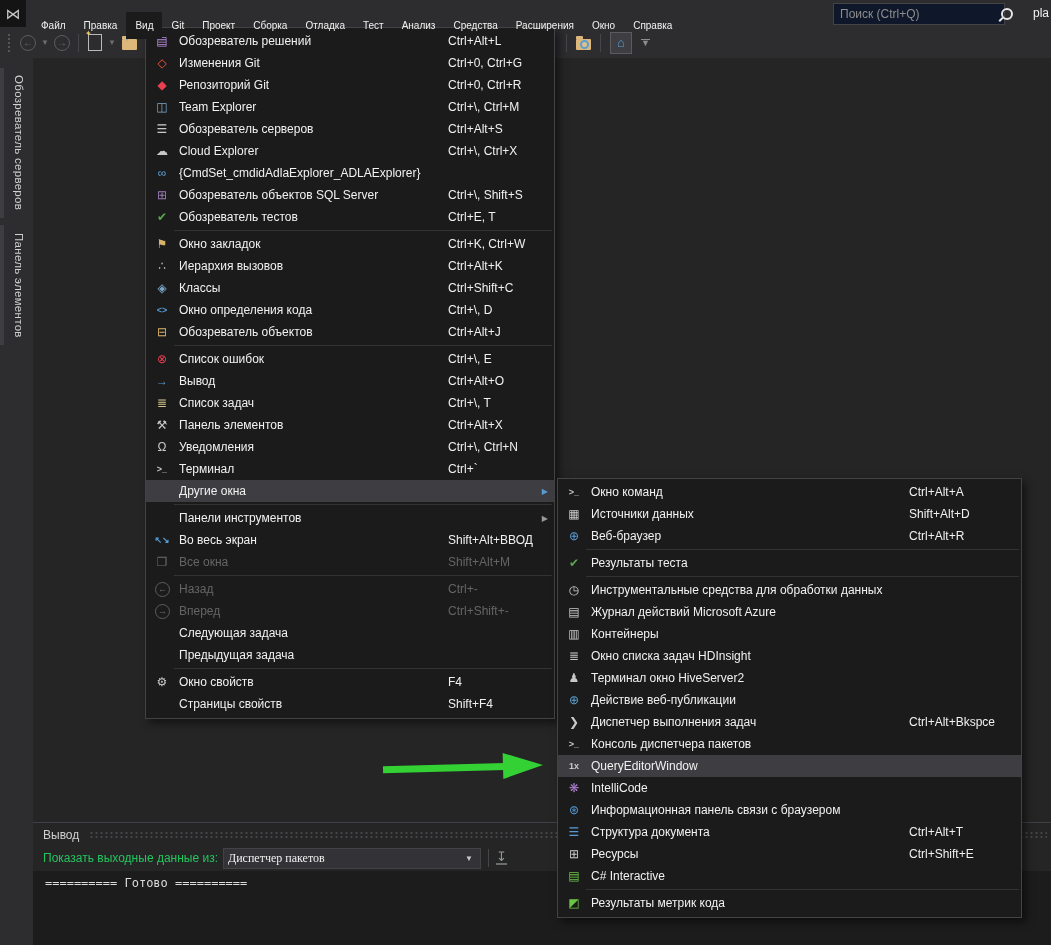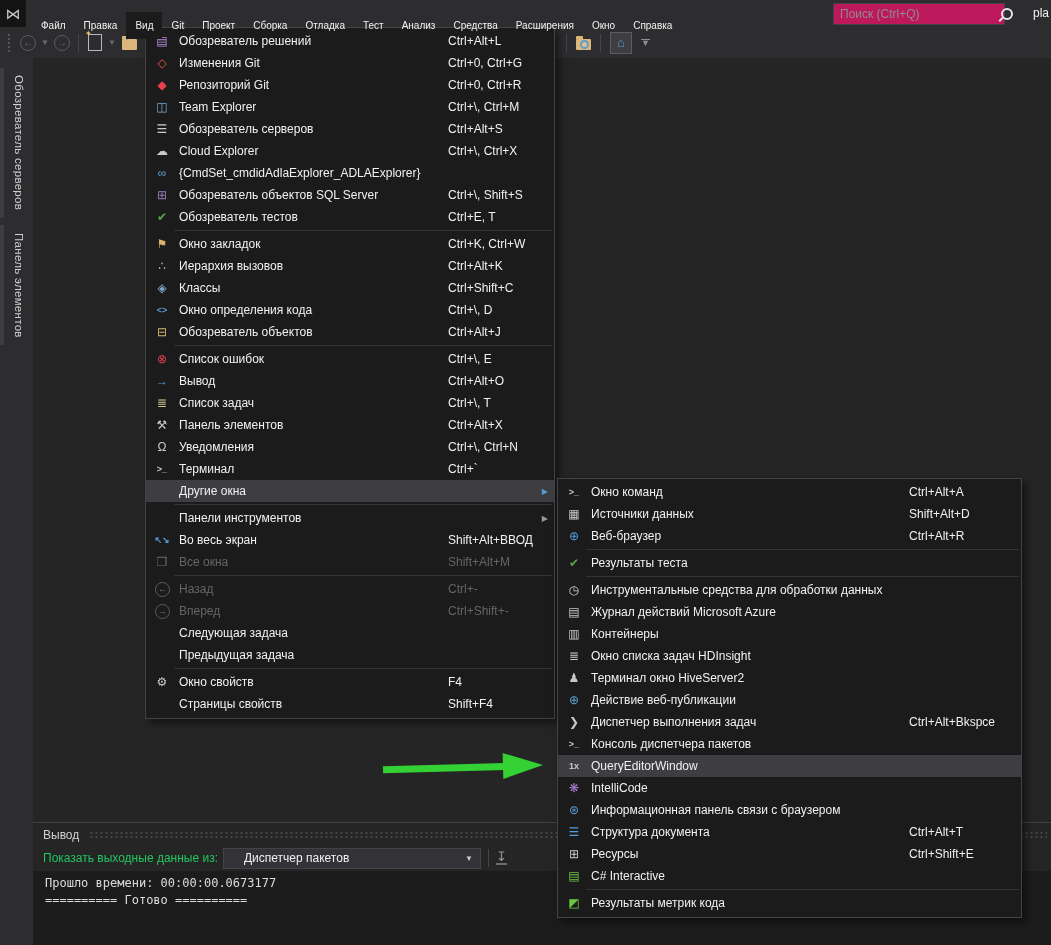--- a/index.html
+++ b/index.html
@@ -6,21 +6,21 @@
   body{
     width:1051px;height:945px;position:relative;overflow:hidden;
     background:#252526;font-family:"Liberation Sans",sans-serif;
     -webkit-font-smoothing:antialiased;
   }
   
   .titlebar{position:absolute;left:0;top:0;width:1051px;height:27px;background:#2d2d30;display:flex;align-items:center;z-index:30;}
   .vslogo{width:26px;height:27px;background:#141415;color:#c8c8c8;display:flex;align-items:center;justify-content:center;font-size:15px;margin-right:6px;}
   .mb-item{padding:0 9px;height:27px;display:flex;align-items:center;font-size:10px;color:#f1f1f1;cursor:default;margin-top:12px;}
   .mb-item.active{background:#1b1b1c;}
-  .searchbox{position:absolute;left:833px;top:3px;width:170px;height:20px;background:#be185d;border:1px solid #434346;display:flex;align-items:center;}
+  .searchbox{position:absolute;left:833px;top:3px;width:170px;height:20px;background:#0f172a;border:1px solid #434346;display:flex;align-items:center;}
   .searchbox input{flex:1;background:transparent;border:none;outline:none;color:#b8b8b8;font-size:12px;font-family:"Liberation Sans",sans-serif;padding:0 6px;}
   .searchbox input::placeholder{color:#8d8d8d;}
   .mag{width:8px;height:8px;border:2px solid #e6e6e6;border-radius:50%;position:relative;margin-right:8px;flex:none;}
   .mag::after{content:"";position:absolute;width:2px;height:5px;background:#e6e6e6;left:-3px;top:7px;transform:rotate(45deg);}
   .sol-text{position:absolute;right:2px;top:6px;color:#f1f1f1;font-size:12px;}
   
   .toolbar{position:absolute;left:0;top:27px;width:1051px;height:31px;background:#2d2d30;display:flex;align-items:center;z-index:5;}
   .grip{width:5px;height:20px;margin:0 6px 0 7px;background-image:radial-gradient(circle,#55555a 1px,transparent 1.2px);background-size:4px 4px;}
   .tb-circle{width:14px;height:14px;border:1px solid #5c5c60;border-radius:50%;color:#6d6d6d;font-size:10px;line-height:13px;text-align:center;margin:0 2px;}
   .tb-caret{color:#6d6d6d;font-size:8px;margin:0 3px;}
@@ -59,21 +59,21 @@
   .g-arrow .body{position:absolute;left:0;top:11px;width:122px;height:7px;}
   .g-arrow .head{position:absolute;left:120px;top:1px;width:0;height:0;border-top:13px solid transparent;border-bottom:13px solid transparent;border-left:40px solid #33d133;}
   
   .output-panel{position:absolute;left:33px;top:822px;width:1018px;height:123px;background:#252526;border-top:1px solid #3f3f46;z-index:10;display:flex;flex-direction:column;}
   .op-header{height:20px;display:flex;align-items:center;padding:2px 4px 0 10px;}
   .op-title{font-size:12px;color:#d0d0d0;flex:none;}
   .op-dots{flex:1;height:9px;margin-left:10px;background-image:radial-gradient(circle,#47474b 1px,transparent 1.2px);background-size:5px 4px;}
   .op-toolbar{height:26px;display:flex;align-items:center;padding-left:10px;}
   .op-label{font-size:12px;color:#22c55e;flex:none;}
   .combo{width:258px;height:21px;background:#333337;border:1px solid #434346;margin-left:5px;display:flex;align-items:center;box-sizing:border-box;}
-  .combo .val{flex:1;font-size:12px;color:#f1f1f1;padding-left:20px;white-space:nowrap;overflow:hidden;}
+  .combo .val{flex:1;font-size:12px;color:#f1f1f1;padding-left:4px;white-space:nowrap;overflow:hidden;font-family:Liberation Serif, serif;}
   .combo .caret{color:#c8c8c8;font-size:8px;padding:0 7px;}
   .op-tb-sep{width:1px;height:18px;background:#46464a;margin:0 7px;}
   .op-icon{color:#8f9f8f;font-size:13px;border-bottom:2px solid #6d6d6d;line-height:12px;}
   .op-console{flex:1;background:#1c1c1c;font-family:"DejaVu Sans Mono","Liberation Mono",monospace;font-size:12px;color:#dcdcdc;padding:4px 0 0 12px;line-height:17px;white-space:pre;}
 </style>
 </head>
 <body>
 
 <div class="titlebar">
   <div class="vslogo">⋈</div>
@@ -399,14 +399,14 @@
   </div>
   <div class="op-toolbar">
     <span class="op-label">Показать выходные данные из:</span>
     <div class="combo">
       <span class="val">Диспетчер пакетов</span>
       <span class="caret">▼</span>
     </div>
     <span class="op-tb-sep"></span>
     <span class="op-icon">↧</span>
   </div>
-  <div class="op-console" id="op-console"><div>Прошло времени: 00:00:00.0673177</div><div>========== Готово ==========</div></div>
+  <div class="op-console" id="op-console"><div>========== Готово ==========</div></div>
 </div>
 
 </body></html>

